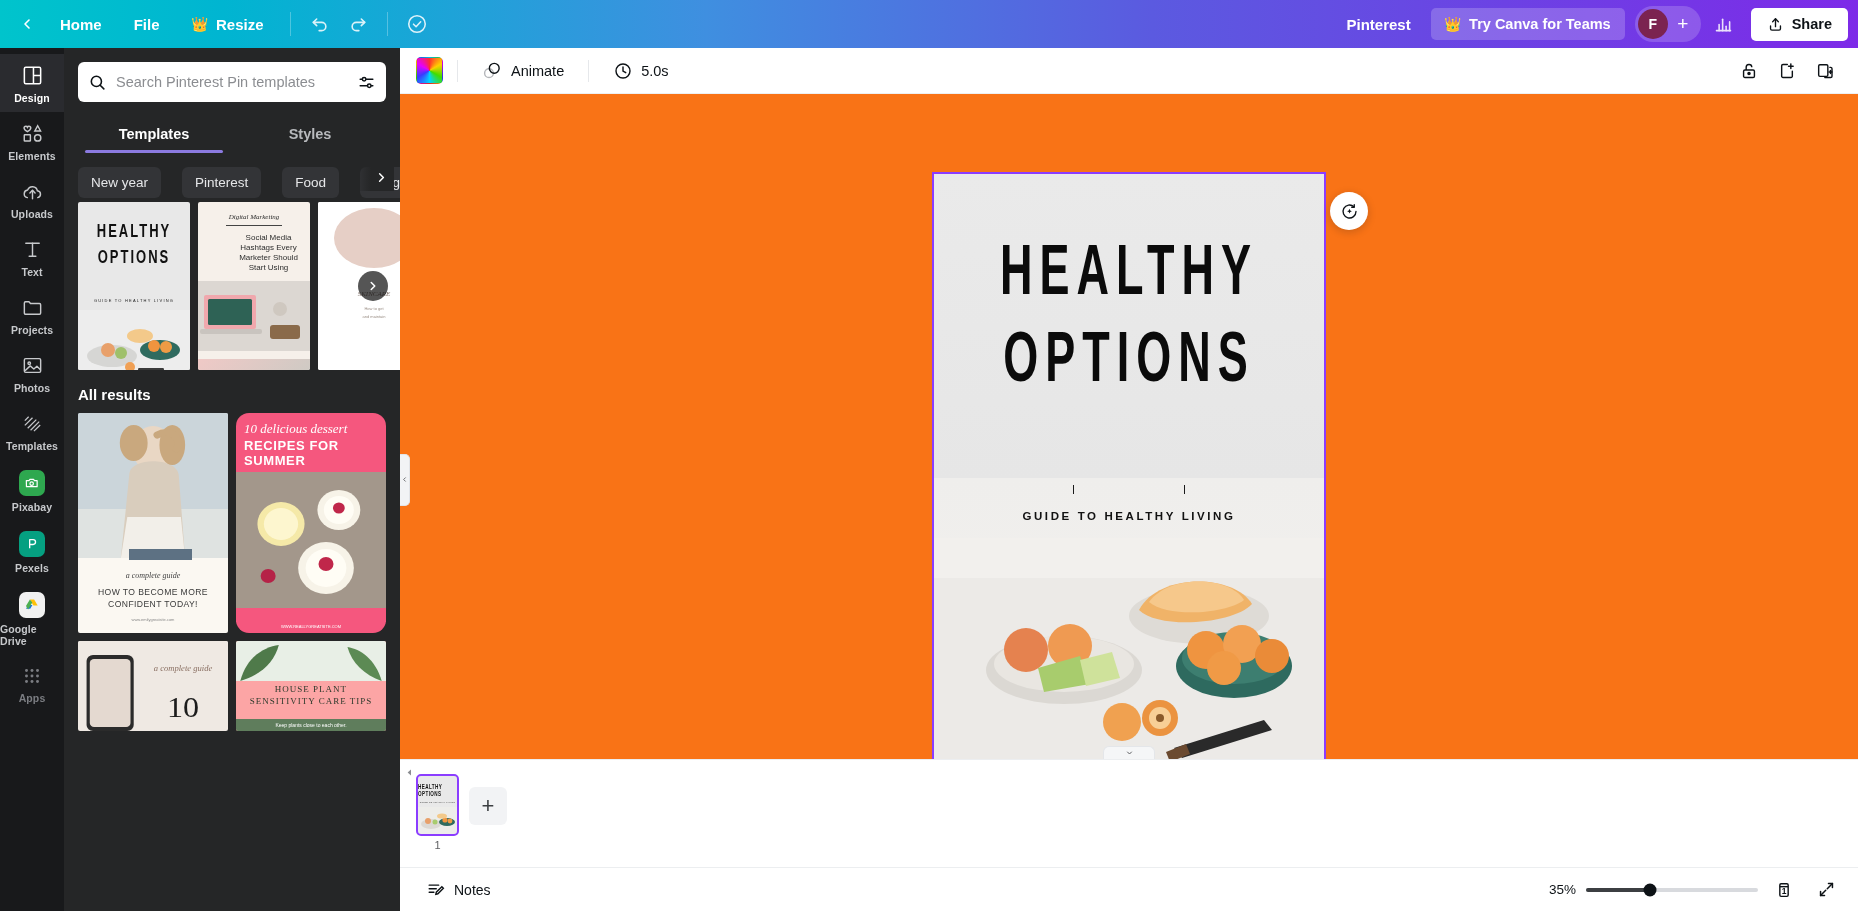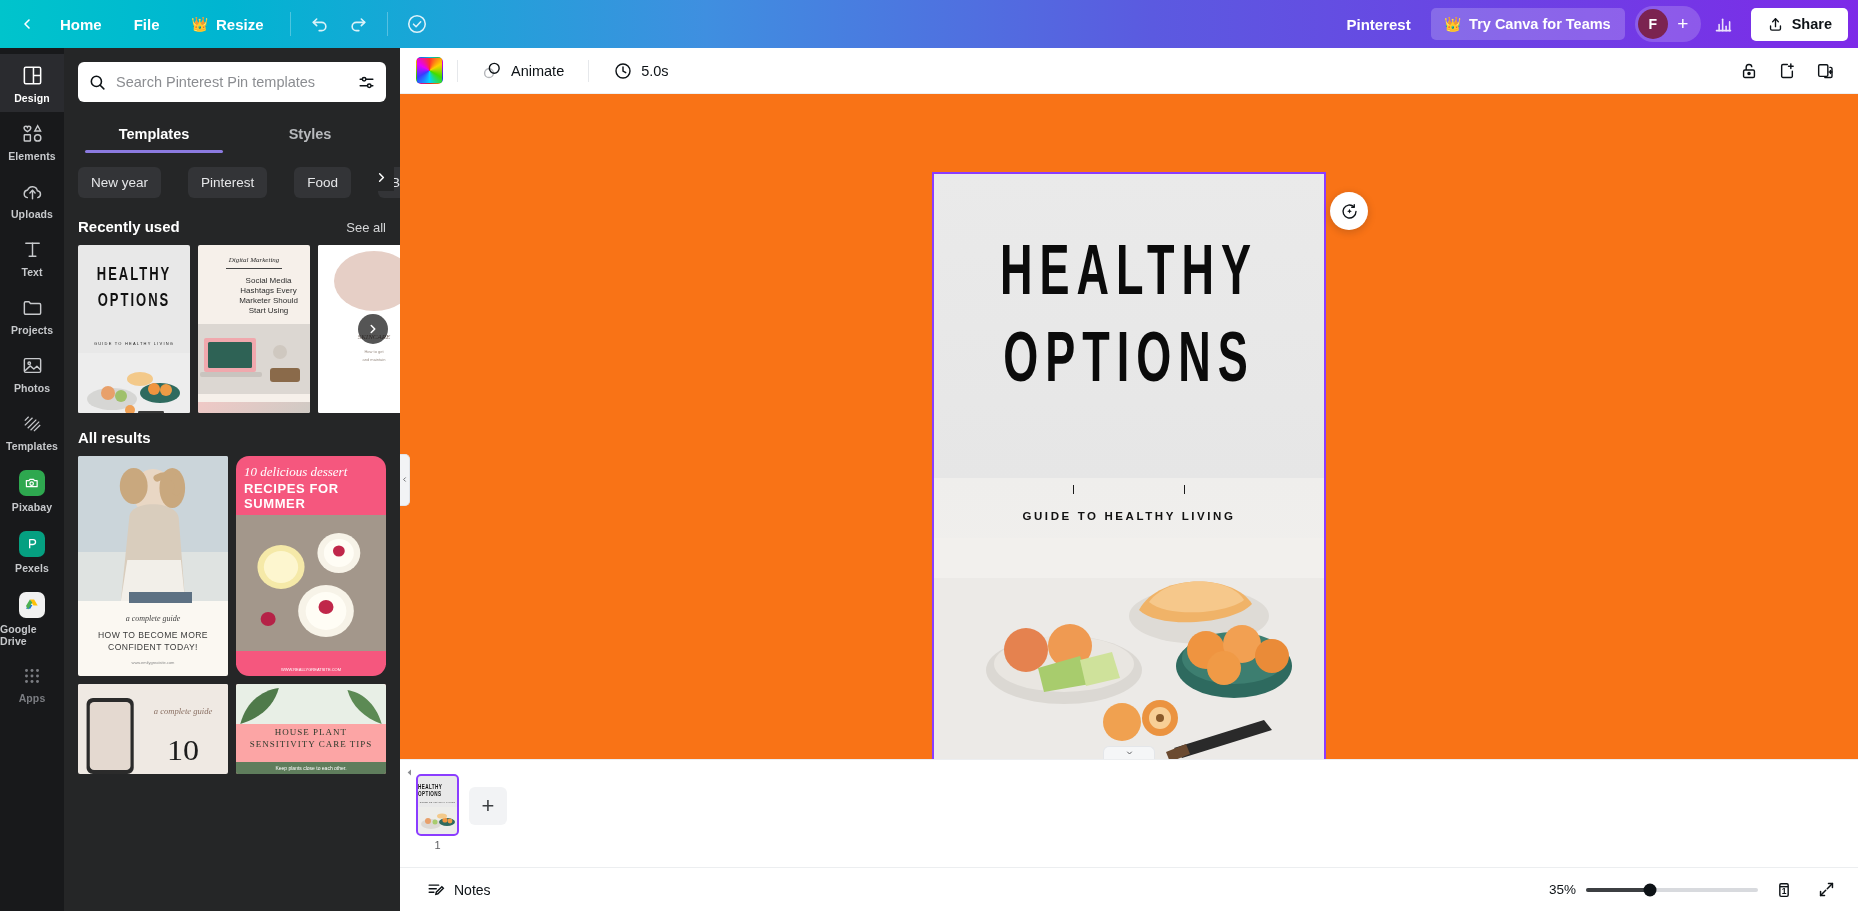--- a/index.html
+++ b/index.html
@@ -96,21 +96,21 @@
   .tab {
     flex: 1 1 0; text-align: center; padding: 10px 0 11px; font-size: 14.5px;
     font-weight: bold; color: #b8babd; cursor: pointer; position: relative;
   }
   .tab.active { color: #fff; }
   .tab.active::after {
     content: ''; position: absolute; left: 6%; right: 6%; bottom: 0;
     height: 3px; background: #8b7ae0; border-radius: 2px;
   }
   .chips-row {
-    display: flex; gap: 27px; padding: 14px 14px 4px; overflow: hidden;
+    display: flex; gap: 21px; padding: 14px 14px 4px; overflow: hidden;
     position: relative; align-items: center;
   }
   .chip {
     background: #333437; color: #e6e7e9; border-radius: 6px; padding: 8px 13px;
     font-size: 13.5px; white-space: nowrap; cursor: pointer;
   }
   .chips-next {
     position: absolute; right: 6px; top: 50%; transform: translateY(-50%);
     width: 26px; height: 26px; display: flex; align-items: center; justify-content: center;
     color: #fff; cursor: pointer; background: linear-gradient(90deg, rgba(37,38,39,0) 0%, #252627 40%);
@@ -504,24 +504,20 @@
         <div class="chip">Travel</div>
         <div class="chips-next">
           <svg width="15" height="15" viewBox="0 0 24 24" fill="none" stroke="#fff" stroke-width="2.4" stroke-linecap="round" stroke-linejoin="round">
               <polyline points="9 6 15 12 9 18"></polyline>
             </svg>
         </div>
       </div>
 
       <div class="panel-scroll">
 
-        <div class="sec-head">
-          <div class="sec-title">Recently used</div>
-          <div class="see-all">See all</div>
-        </div>
 
         <div class="row-scroll">
           <div class="thumb" style="width:112px;height:168px;">
             <div class="t-healthy" style="width:100%;height:100%;">
               <div class="hl" style="font-size:13px;margin-top:24px;line-height:1.45;transform:scaleY(1.35);">HEALTHY OPTIONS</div>
               <div class="rule" style="width:38px;height:1px;margin-top:26px;"></div>
               <div class="sub" style="font-size:4px;margin-top:8px;">GUIDE TO HEALTHY LIVING</div>
               <div class="fruit-plate" style="width:100%;flex:1 1 auto;margin-top:7px;">
                 <svg width="112" height="70" viewBox="0 0 112 70" preserveAspectRatio="none">
                     <rect width="112" height="70" fill="#ededed"></rect>

